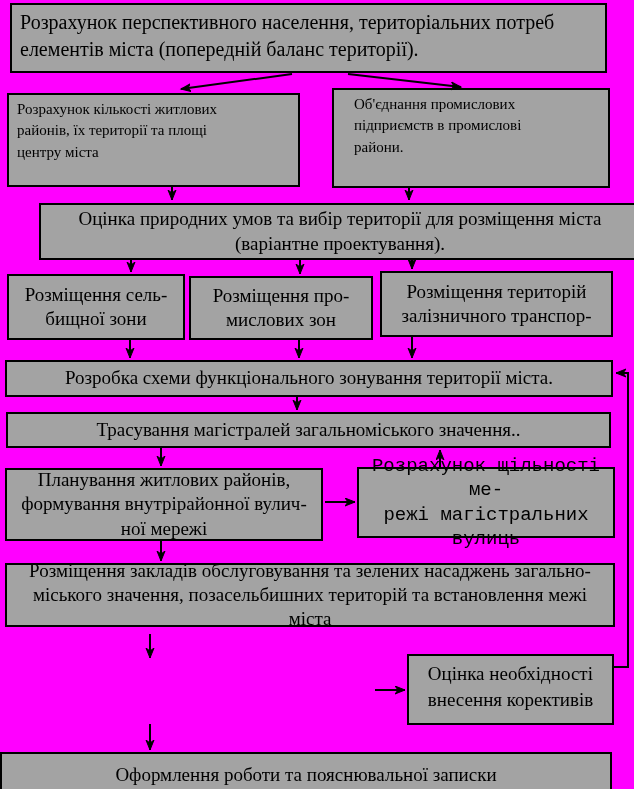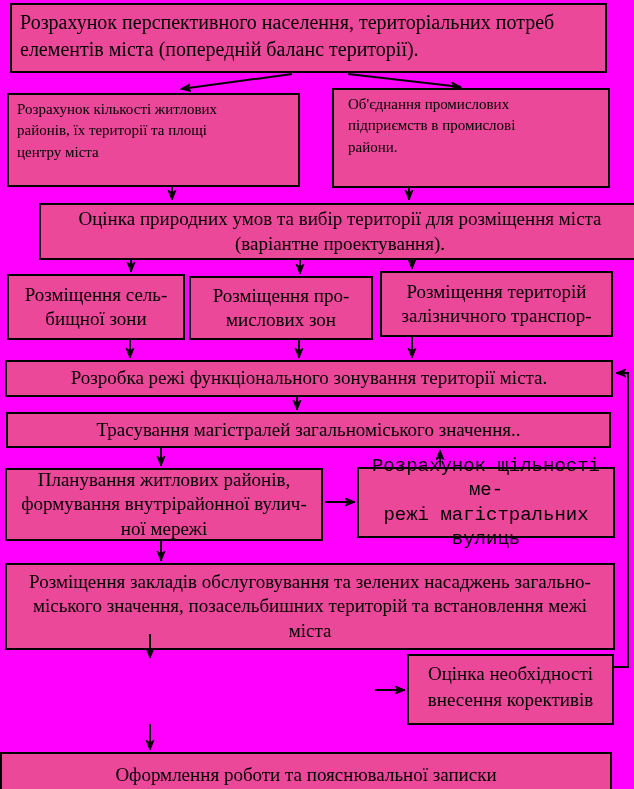--- a/index.html
+++ b/index.html
@@ -7,52 +7,52 @@
     width:634px; height:789px;
     background:#FF00FF;
     position:relative;
     overflow:hidden;
     font-family:"Liberation Serif", serif;
     color:#000;
   }
   .stage { position:absolute; inset:0; width:634px; height:789px; }
   .box {
     position:absolute;
-    background:#ec4899;
+    background:#a3a3a3;
     border:2px solid #000;
     box-sizing:border-box;
     display:flex;
     white-space:pre-line;
     color:#000;
   }
   
   .tl {
     justify-content:flex-start;
     align-items:flex-start;
     text-align:left;
     padding:4px 8px;
     font-size:15px;
     line-height:1.42;
   }
   .b1 { font-size:20px; line-height:1.35; }
-  .pl14 { padding-left:14px; }
+  .pl14 { padding-left:20px; }
   
   .cc {
     justify-content:center;
     align-items:center;
     text-align:center;
     font-size:19px;
     line-height:1.28;
     padding:1px 3px;
   }
   
   .tc {
     justify-content:center;
     align-items:flex-start;
-    text-align:center;
+    text-align:left;
     font-size:19px;
     line-height:1.35;
     padding-top:5px;
   }
   svg.arrows {
     position:absolute; left:0; top:0;
     width:634px; height:789px;
     pointer-events:none;
   }
   svg.arrows * { stroke:#000; }
@@ -78,32 +78,32 @@
 
   <div class="box cc" style="left:7px; top:274px; width:178px; height:66px;">Розміщення сель-
 бищної зони</div>
 
   <div class="box cc" style="left:189px; top:276px; width:184px; height:64px;">Розміщення про-
 мислових зон</div>
 
   <div class="box cc" style="left:380px; top:271px; width:233px; height:66px;">Розміщення територій
 залізничного транспор-</div>
 
-  <div class="box cc" style="left:5px; top:360px; width:608px; height:37px;">Розробка режі функціонального зонування території міста.</div>
+  <div class="box cc" style="left:5px; top:360px; width:608px; height:37px;">Розробка схеми функціонального зонування території міста.</div>
 
   <div class="box cc" style="left:6px; top:412px; width:605px; height:36px;">Трасування магістралей загальноміського значення..</div>
 
   <div class="box cc" style="left:5px; top:468px; width:318px; height:73px;">Планування житлових районів,
 формування внутрірайонної вулич-
 ної мережі</div>
 
   <div class="box cc" style="left:357px; top:467px; width:258px; height:71px;font-family:Liberation Mono, monospace;">Розрахунок щільності ме-
 режі магістральних вулиць</div>
 
-  <div class="box cc" style="left:5px; top:563px; width:610px; height:87px;">Розміщення закладів обслуговування та зелених насаджень загально-
+  <div class="box cc" style="left:5px; top:563px; width:610px; height:64px;">Розміщення закладів обслуговування та зелених насаджень загально-
 міського значення, позасельбишних територій та встановлення межі
 міста</div>
 
 
   <div class="box tc" style="left:407px; top:654px; width:207px; height:71px;">Оцінка необхідності
 внесення корективів</div>
 
   <div class="box cc" style="left:0px; top:752px; width:612px; height:46px;">Оформлення роботи та пояснювальної записки</div>
 
   <svg class="arrows" viewBox="0 0 634 789">

